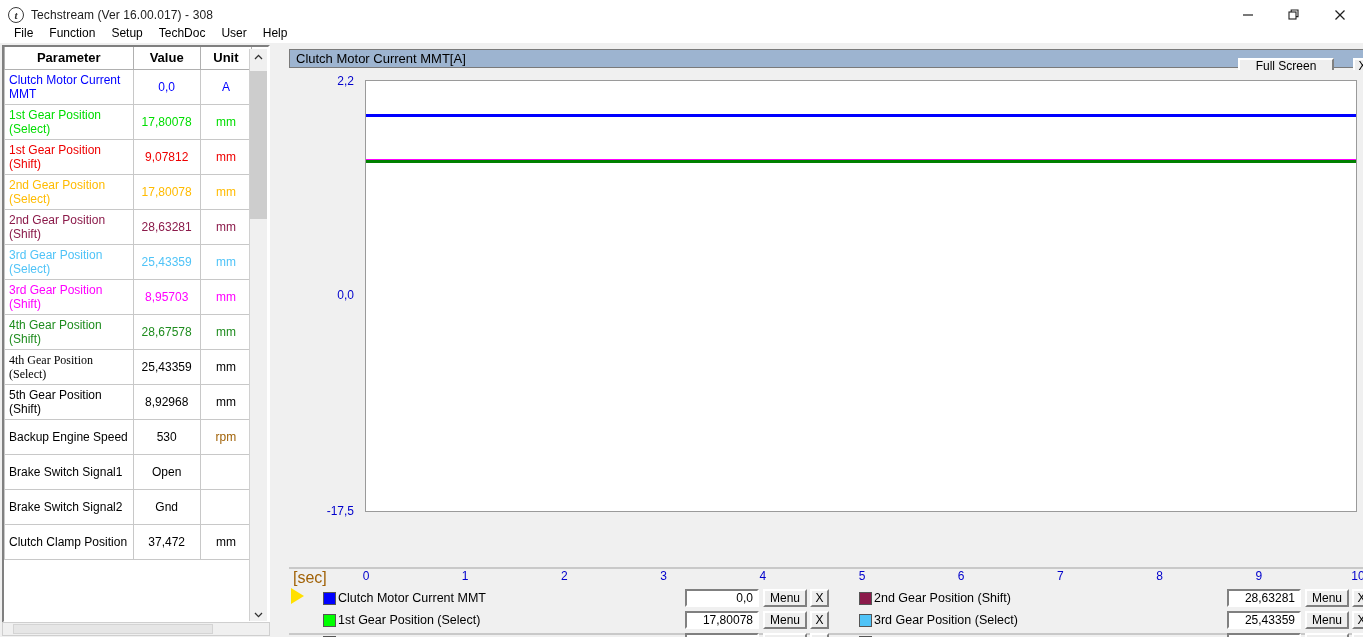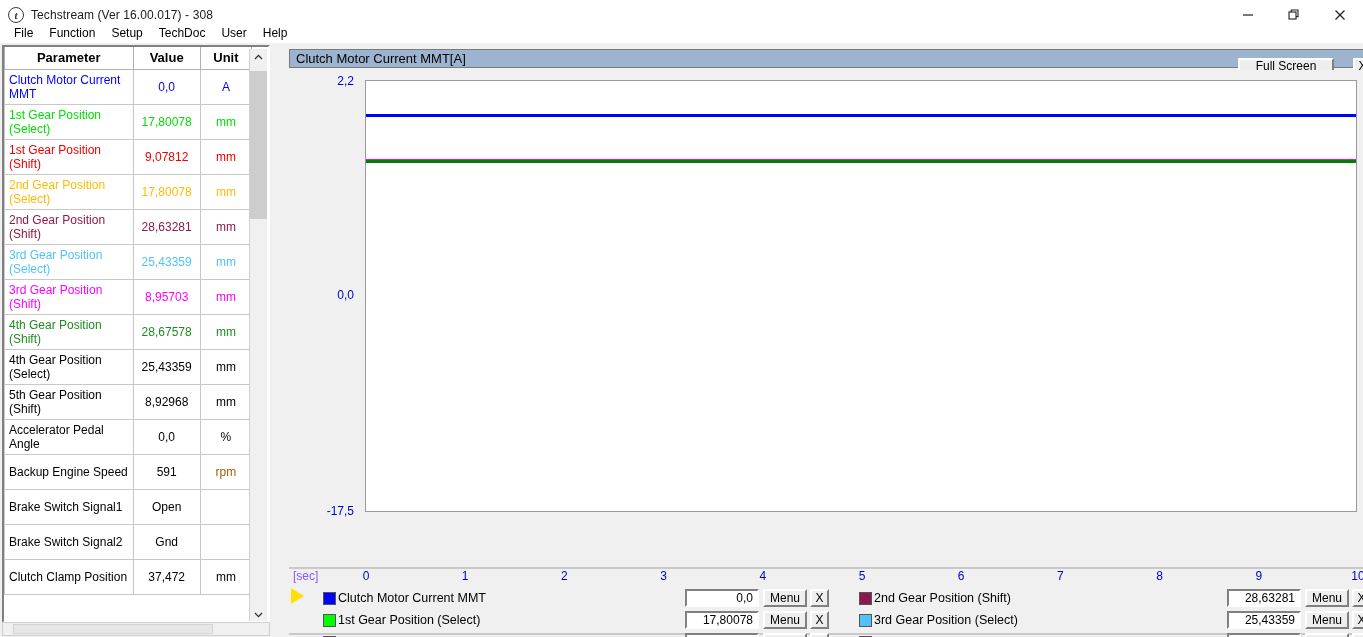--- a/index.html
+++ b/index.html
@@ -206,21 +206,21 @@
     background: #f0f0f0;
   }
   .xtick {
     position: absolute; top: 2px;
     font-size: 12px; color: #0000cc;
     transform: translateX(-50%);
     white-space: nowrap;
   }
   .sec-label {
     position: absolute; left: 4px; top: 2px;
-    font-size: 12px; color: #8b5cf6;
+    font-size: 16px; color: #a16207;
   }
   .axis-rule {
     position: absolute; left: 0; top: 0; width: 1085px; height: 2px;
     background: #c9c9c9;
   }
 
   
   .legend {
     position: absolute; left: 1px; top: 543px; width: 1085px; height: 48px;
     background: #f0f0f0;
@@ -368,37 +368,32 @@
                 <td class="c-param" style="color: rgb(255, 0, 255);">3rd Gear Position (Shift)</td>
                 <td class="c-value" style="color: rgb(255, 0, 255);">8,95703</td>
                 <td class="c-unit" style="color: rgb(255, 0, 255);">mm</td>
               </tr>
               <tr>
                 <td class="c-param" style="color: rgb(30, 140, 30);">4th Gear Position (Shift)</td>
                 <td class="c-value" style="color: rgb(30, 140, 30);">28,67578</td>
                 <td class="c-unit" style="color: rgb(30, 140, 30);">mm</td>
               </tr>
               <tr>
-                <td class="c-param" style="color: rgb(0, 0, 0);">4th Gear Position (Select)</td>
+                <td class="c-param" style="color: rgb(0, 0, 0); font-family: Liberation Serif, serif;">4th Gear Position (Select)</td>
                 <td class="c-value" style="color: rgb(0, 0, 0);">25,43359</td>
                 <td class="c-unit" style="color: rgb(0, 0, 0);">mm</td>
               </tr>
               <tr>
                 <td class="c-param" style="color: rgb(0, 0, 0);">5th Gear Position (Shift)</td>
                 <td class="c-value" style="color: rgb(0, 0, 0);">8,92968</td>
                 <td class="c-unit" style="color: rgb(0, 0, 0);">mm</td>
               </tr>
               <tr>
-                <td class="c-param" style="color: rgb(0, 0, 0);">Accelerator Pedal Angle</td>
-                <td class="c-value" style="color: rgb(0, 0, 0);">0,0</td>
-                <td class="c-unit" style="color: rgb(0, 0, 0);">%</td>
-              </tr>
-              <tr>
                 <td class="c-param" style="color: rgb(0, 0, 0);">Backup Engine Speed</td>
-                <td class="c-value" style="color: rgb(0, 0, 0);">591</td>
+                <td class="c-value" style="color: rgb(0, 0, 0);">530</td>
                 <td class="c-unit" style="color: #a16207;">rpm</td>
               </tr>
               <tr>
                 <td class="c-param" style="color: rgb(0, 0, 0);">Brake Switch Signal1</td>
                 <td class="c-value" style="color: rgb(0, 0, 0);">Open</td>
                 <td class="c-unit" style="color: rgb(0, 0, 0);"></td>
               </tr>
               <tr>
                 <td class="c-param" style="color: rgb(0, 0, 0); margin-top: 8px;">Brake Switch Signal2</td>
                 <td class="c-value" style="color: rgb(0, 0, 0);">Gnd</td>

